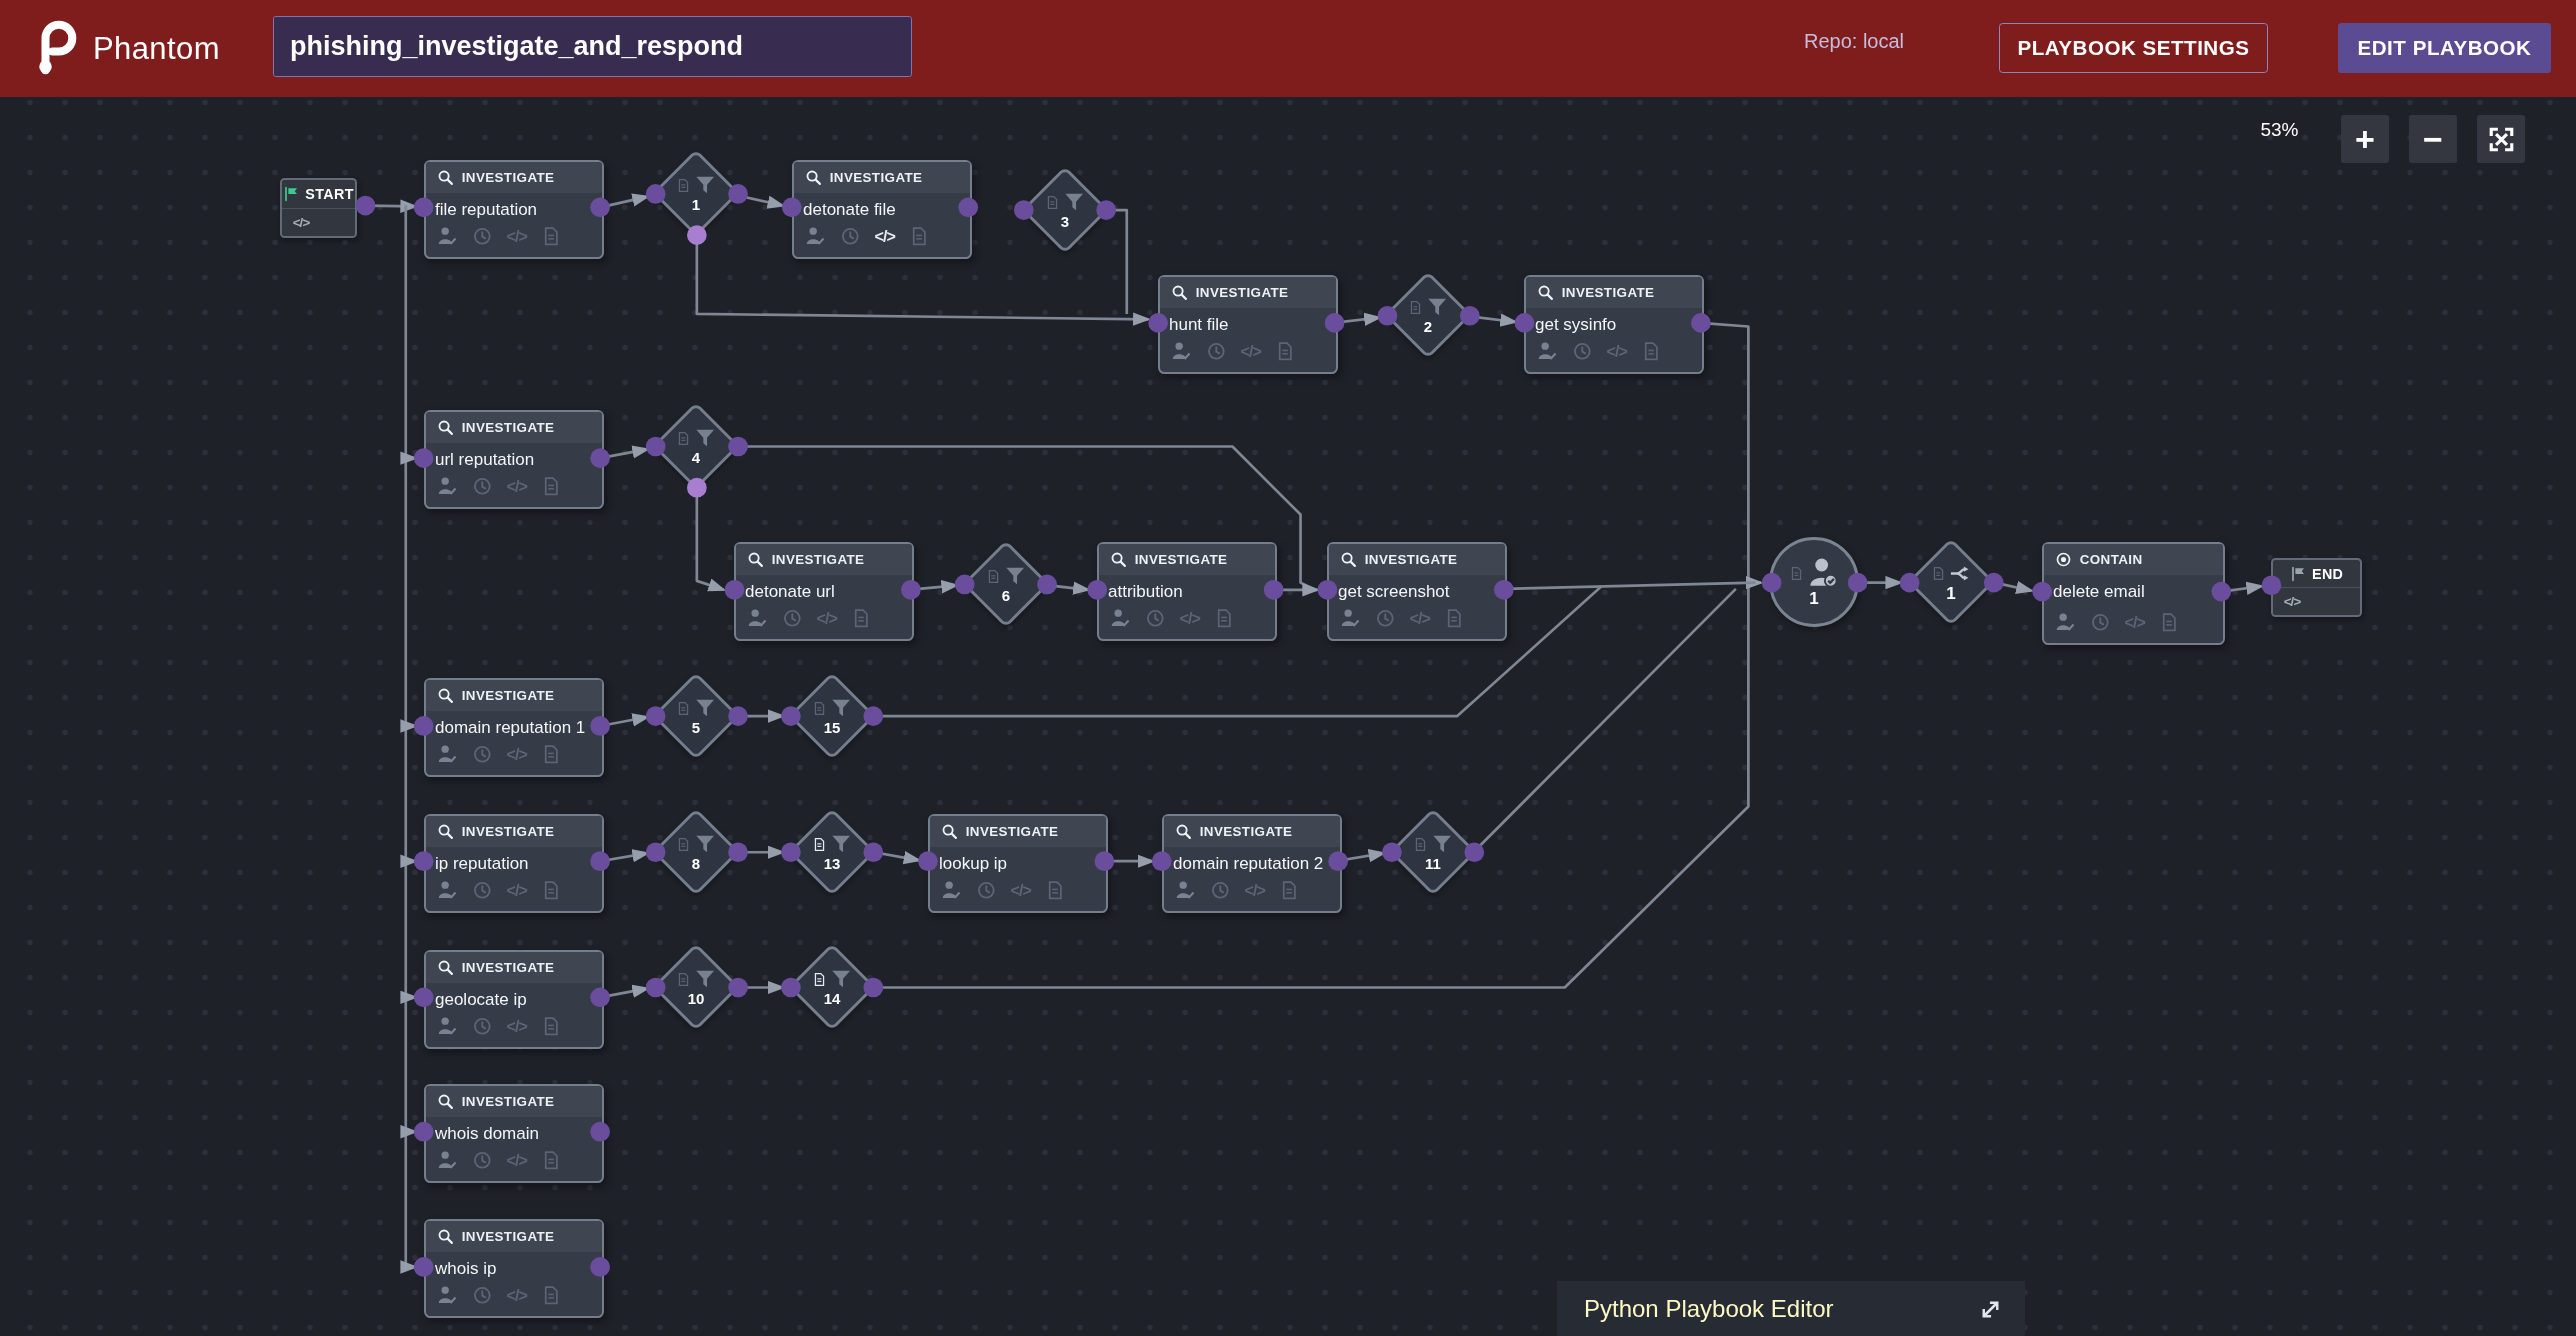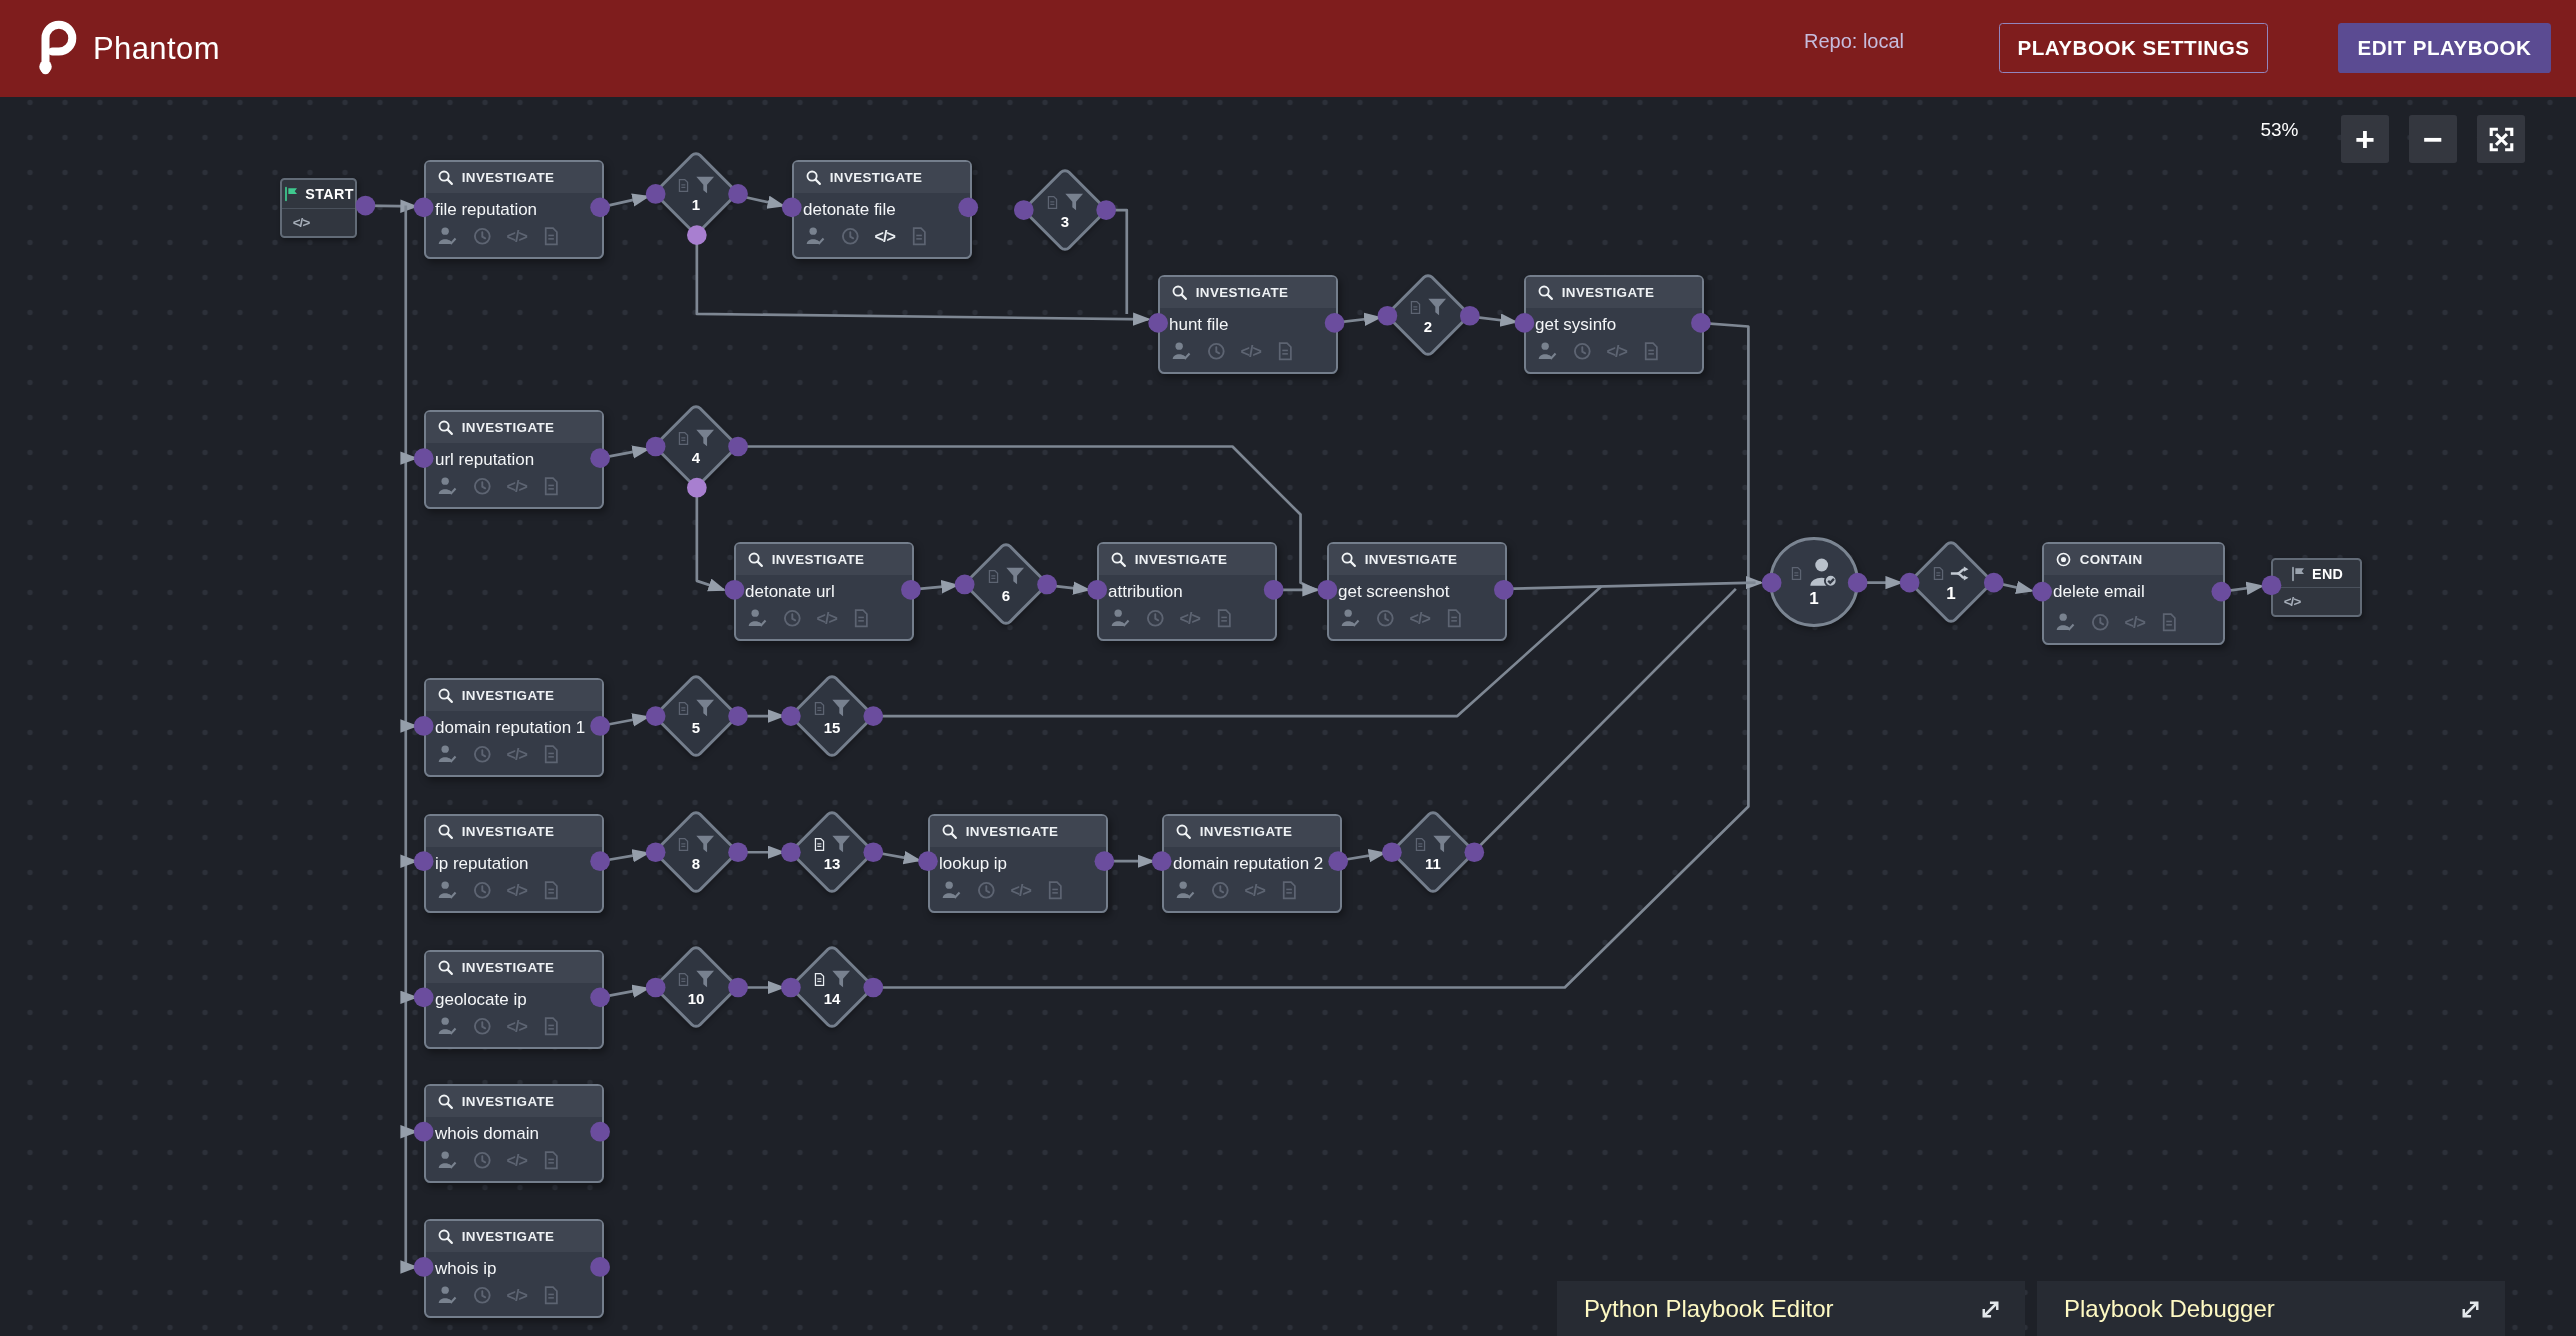--- a/index.html
+++ b/index.html
@@ -95,20 +95,21 @@
 <body>
 
 <div class="topbar">
   <span class="logo">
     <svg viewBox="0 0 56 62">
       <path d="M14 56 V20 a15 15 0 1 1 15 15 h-7" fill="none" stroke="#ffffff" stroke-width="9" stroke-linecap="round"></path>
       <circle cx="14" cy="52" r="7" fill="#ffffff"></circle>
     </svg>
   </span>
   <span class="brandname">Phantom</span>
+  <input class="pbname" value="phishing_investigate_and_respond" style="">
   <div class="repo">Repo: local</div>
   <button class="btn ghost">PLAYBOOK SETTINGS</button>
   <button class="btn solid">EDIT PLAYBOOK</button>
 </div>
 
 <div class="canvas">
   <svg id="edges" width="2576" height="1240" viewBox="0 108 2876 1384">
     <defs>
       <marker id="arrow" markerUnits="userSpaceOnUse" markerWidth="24" markerHeight="18" refX="17" refY="7.5" orient="auto">
         <path d="M0 0 L20 7.5 L0 15 Z" fill="#959eaa"></path>
@@ -1088,23 +1089,14 @@
 
   <div class="panel" id="panel-editor">
     <span>Python Playbook Editor</span>
     <span class="pexp">
       <svg viewBox="0 0 24 24">
           <line x1="6" y1="18" x2="18" y2="6" stroke="currentColor" stroke-width="2.2"></line>
       <path d="M11.5 6 H18 V12.5 M12.5 18 H6 V11.5" fill="none" stroke="currentColor" stroke-width="2.2"></path>
         </svg>
     </span>
   </div>
-  <div class="panel" id="panel-debugger">
-    <span>Playbook Debugger</span>
-    <span class="pexp">
-      <svg viewBox="0 0 24 24">
-          <line x1="6" y1="18" x2="18" y2="6" stroke="currentColor" stroke-width="2.2"></line>
-      <path d="M11.5 6 H18 V12.5 M12.5 18 H6 V11.5" fill="none" stroke="currentColor" stroke-width="2.2"></path>
-        </svg>
-    </span>
-  </div>
 </div>
 
 
 </body></html>

